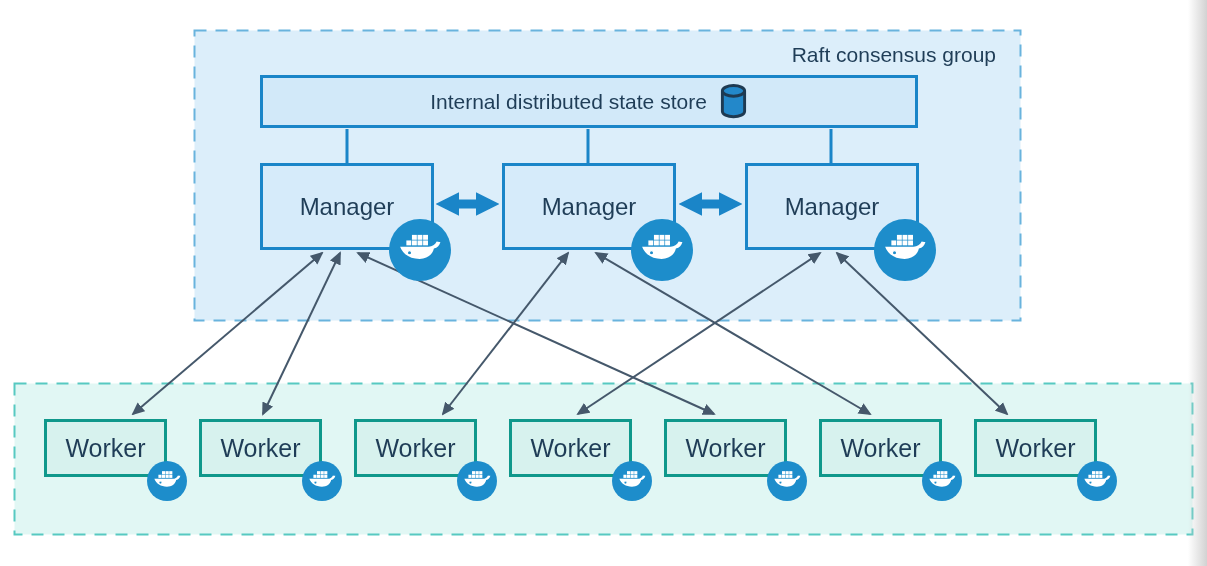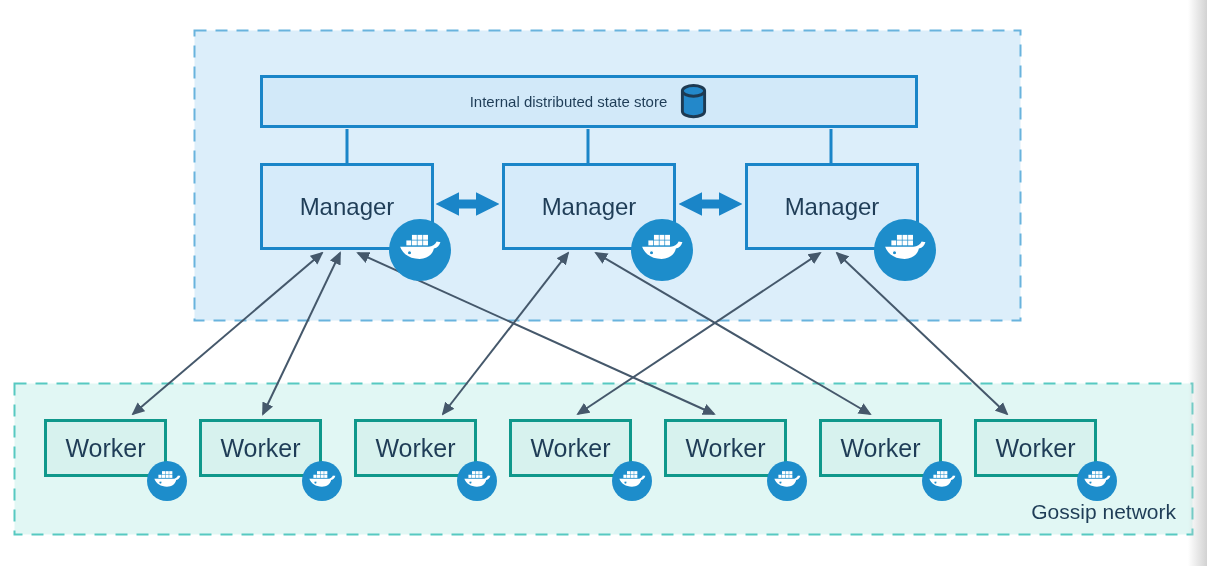--- a/index.html
+++ b/index.html
@@ -9,21 +9,21 @@
   }
   .abs{position:absolute;}
   
   .group-label{position:absolute;font-size:21px;color:#1f3d57;white-space:nowrap;}
   .raft-label{top:14px;right:26px;}
   .gossip-label{bottom:12px;right:18px;}
   
   .node{position:absolute;box-sizing:border-box;display:flex;align-items:center;justify-content:center;}
   .manager{width:174px;height:87px;background:#d6ebfa;border:3px solid #1a85c8;font-size:24px;}
   .worker{width:123px;height:58px;background:#d7f2ee;border:3px solid #0f988b;font-size:25px;}
-  .store{left:260px;top:75px;width:658px;height:53px;background:#d2e9f9;border:3px solid #1a85c8;font-size:15px;gap:12px;}
+  .store{left:260px;top:75px;width:658px;height:53px;background:#d2e9f9;border:3px solid #1a85c8;font-size:21px;gap:12px;}
   .node span{line-height:1;}
   
   .docker-badge{position:absolute;border-radius:50%;background:#1d8dcb;display:flex;align-items:center;justify-content:center;}
   .badge-lg{width:62px;height:62px;left:126px;top:53px;}
   .badge-sm{width:40px;height:40px;left:100px;top:39px;}
   .docker-badge svg{width:72%;height:auto;display:block;}
   
   .edges{position:absolute;left:0;top:0;}
   
   .edge-shade{left:1188px;top:0;width:19px;height:566px;
@@ -49,27 +49,27 @@
     </symbol>
   </defs>
 </svg>
 
 <div class="canvas">
 
   <div class="abs" style="left:193px;top:29px;width:829px;height:293px;">
     <svg width="829" height="293">
       <rect x="1.5" y="1.5" width="826" height="290" fill="#dceefa" stroke="#69b3dd" stroke-width="2" stroke-dasharray="12 9"></rect>
     </svg>
+    <div class="group-label raft-label">Raft consensus group</div>
   </div>
 
   <div class="abs" style="left:13px;top:382px;width:1181px;height:154px;">
     <svg width="1181" height="154">
       <rect x="1.5" y="1.5" width="1178" height="151" fill="#e1f7f4" stroke="#57c9c1" stroke-width="2" stroke-dasharray="12 9"></rect>
     </svg>
-    <div class="group-label gossip-label">Gossip network</div>
   </div>
 
   <svg class="edges" width="1207" height="566" viewBox="0 0 1207 566">
     <defs>
       <marker id="thin-head" viewBox="0 0 10 10" refX="8.5" refY="5" markerWidth="6.5" markerHeight="6.5" orient="auto-start-reverse">
         <path d="M0,0.5 L10,5 L0,9.5 Z" fill="#45586b"></path>
       </marker>
       <marker id="thick-head" viewBox="0 0 10 10" refX="6" refY="5" markerWidth="2.6" markerHeight="2.6" orient="auto-start-reverse">
         <path d="M0,0 L10,5 L0,10 Z" fill="#1a85c8"></path>
       </marker>

